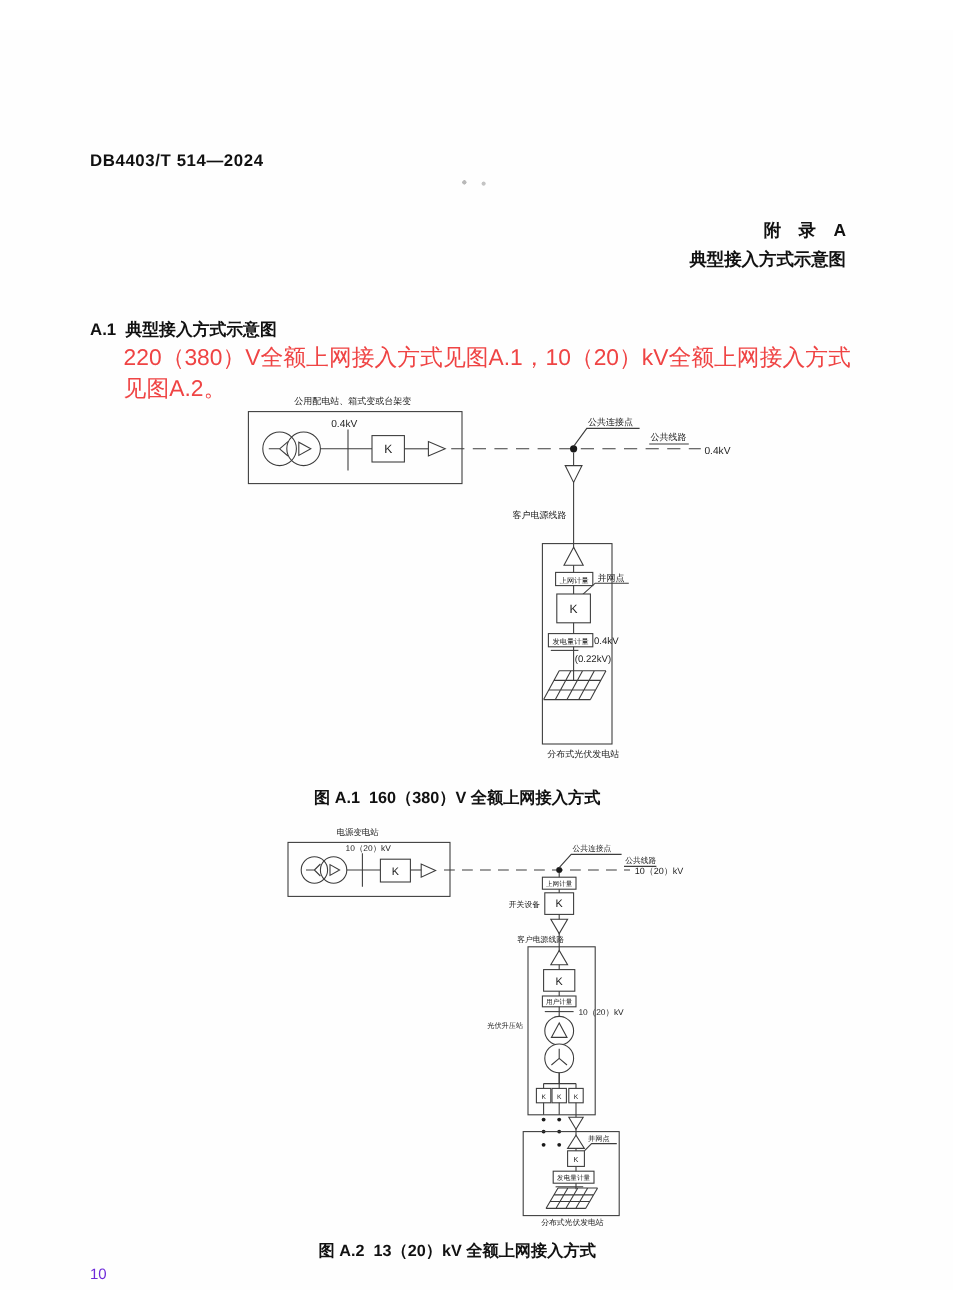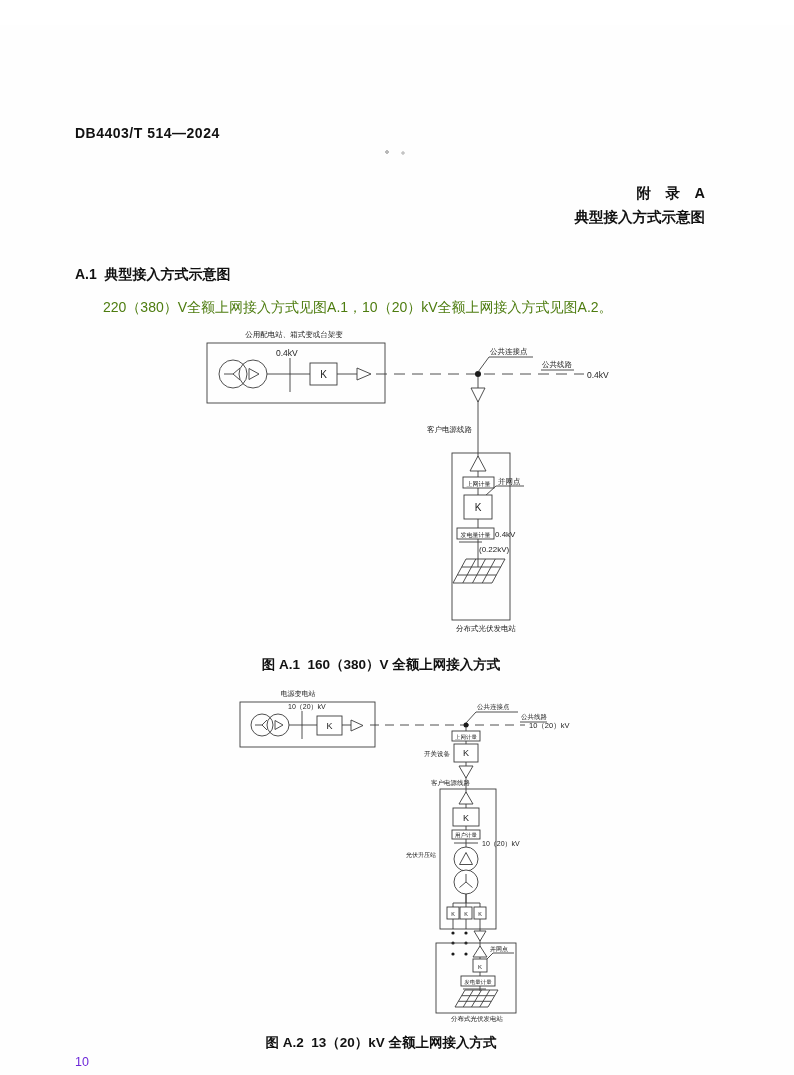--- a/index.html
+++ b/index.html
@@ -7,21 +7,21 @@
   body { font-family:"Liberation Sans", sans-serif; color:#1c1c1c; position:relative; overflow:hidden; }
   .page { position:absolute; inset:0; background:#fefefe;margin-top:25px; }
 
   .doc-header { position:absolute; left:75px; top:100px; font-size:14px; font-weight:bold; letter-spacing:0.5px; color:#111; }
 
   .appendix-title { position:absolute; left:0; top:156px; width:705px; text-align:right; }
   .appendix-title div { font-size:14.5px; font-weight:bold; line-height:24px; white-space:pre; color:#111; }
 
   .section-heading { position:absolute; left:75px; top:241px; font-size:14px; font-weight:bold; white-space:pre; color:#111; }
 
-  .body-paragraph { position:absolute; left:103px; top:274px; width:620px; font-size:14px; color:#4d7c0f; }
+  .body-paragraph { position:absolute; left:103px; top:260px; width:620px; font-size:19px; color:#ef4444; }
 
   .fig-caption { position:absolute; transform:translateX(-50%); font-size:13.5px; font-weight:bold; white-space:pre; color:#111; }
   #caption-a1 { left:381px; top:631px; }
   #caption-a2 { left:381px; top:1009px; }
 
   .page-number { position:absolute; left:75px; top:1030px; font-size:12.5px; color:#6d28d9; }
 
   svg { position:absolute; overflow:visible; }
   #fig-a1 { left:180px; top:300px; }
   #fig-a2 { left:230px; top:660px; }

